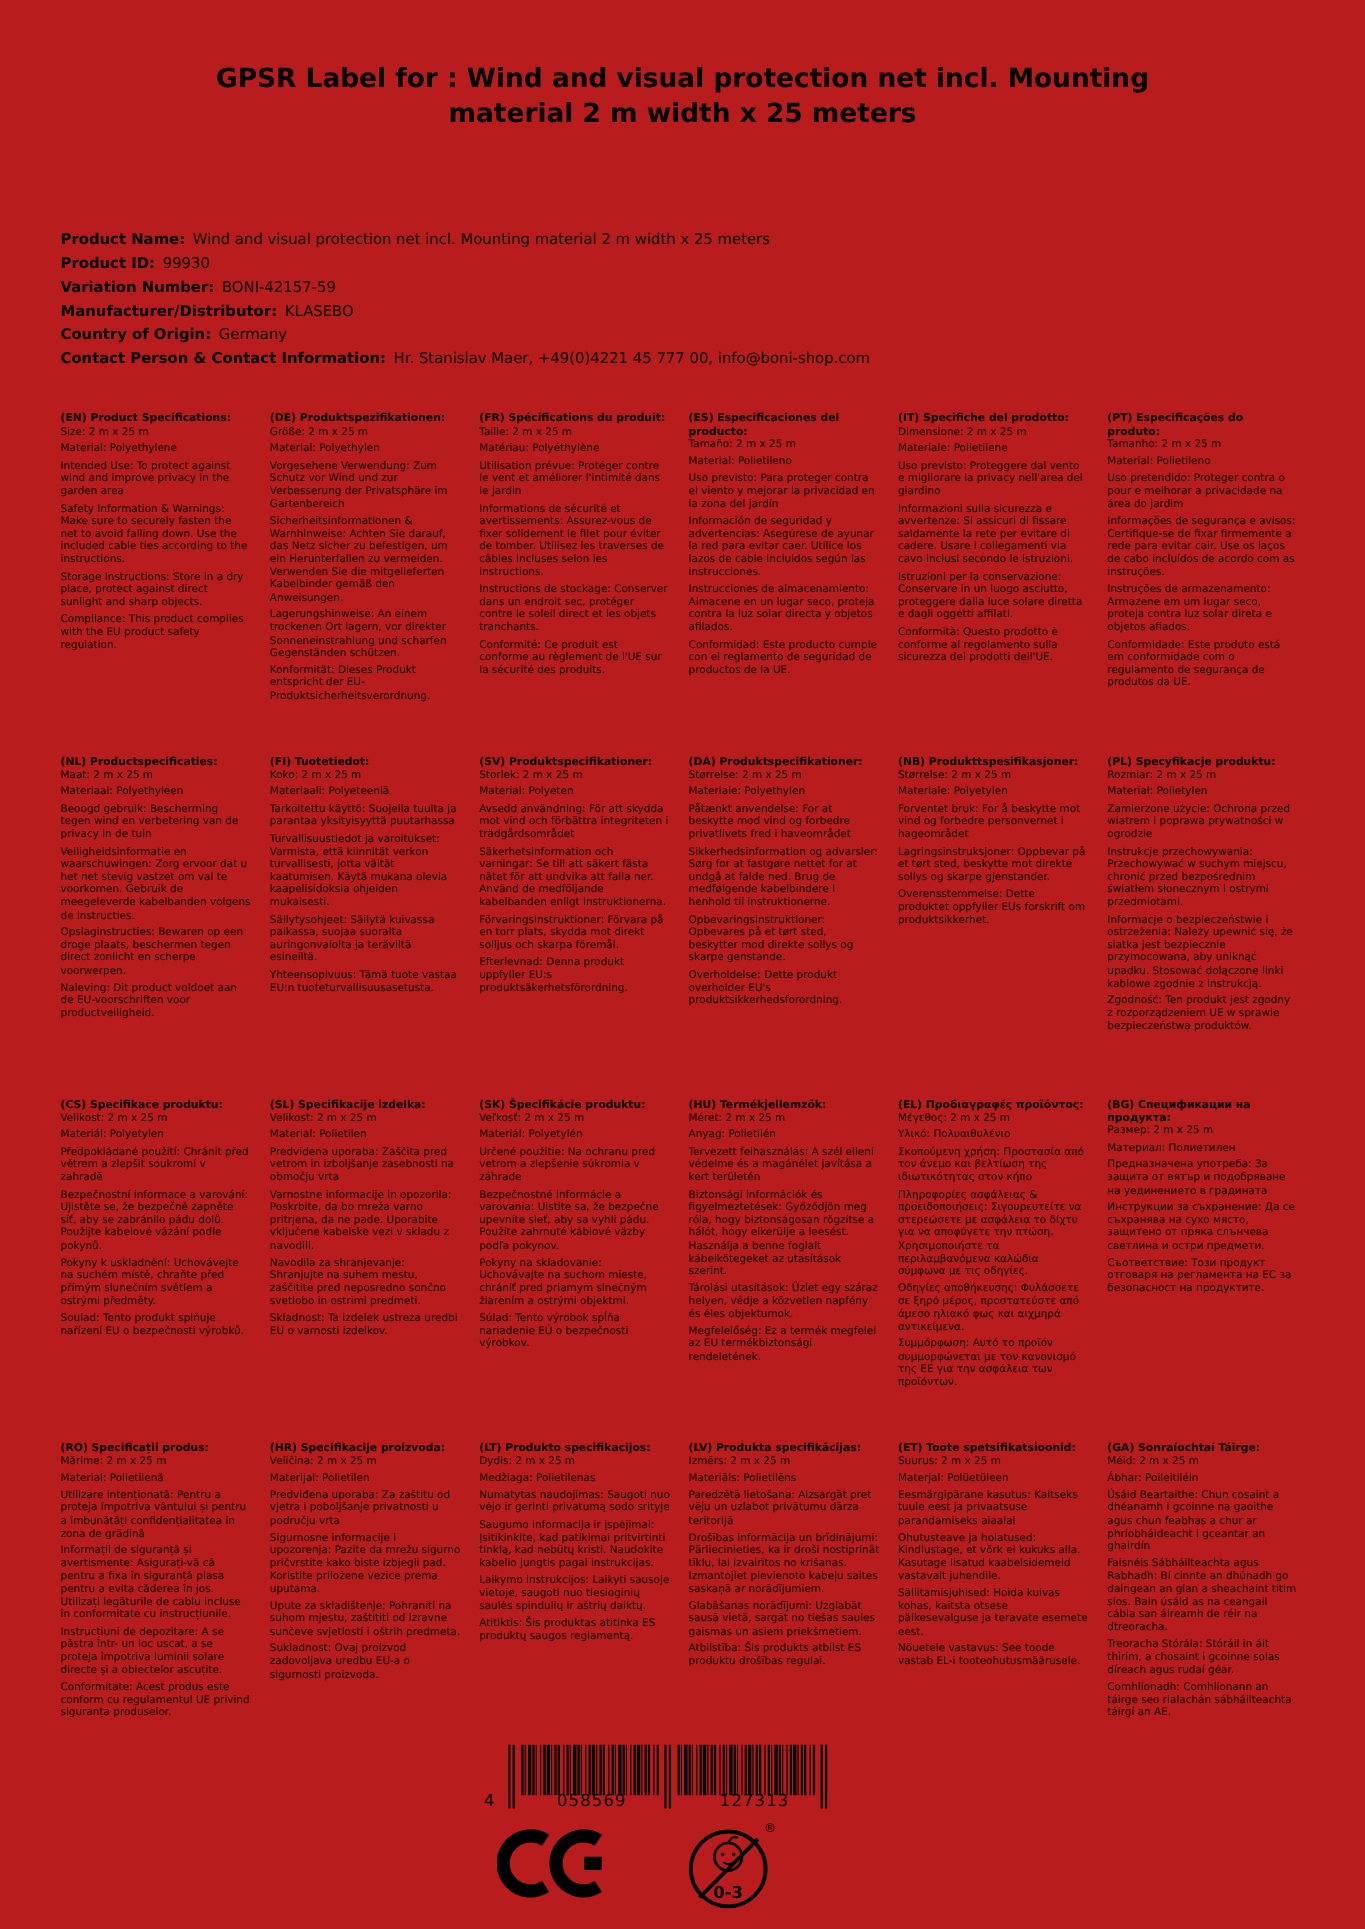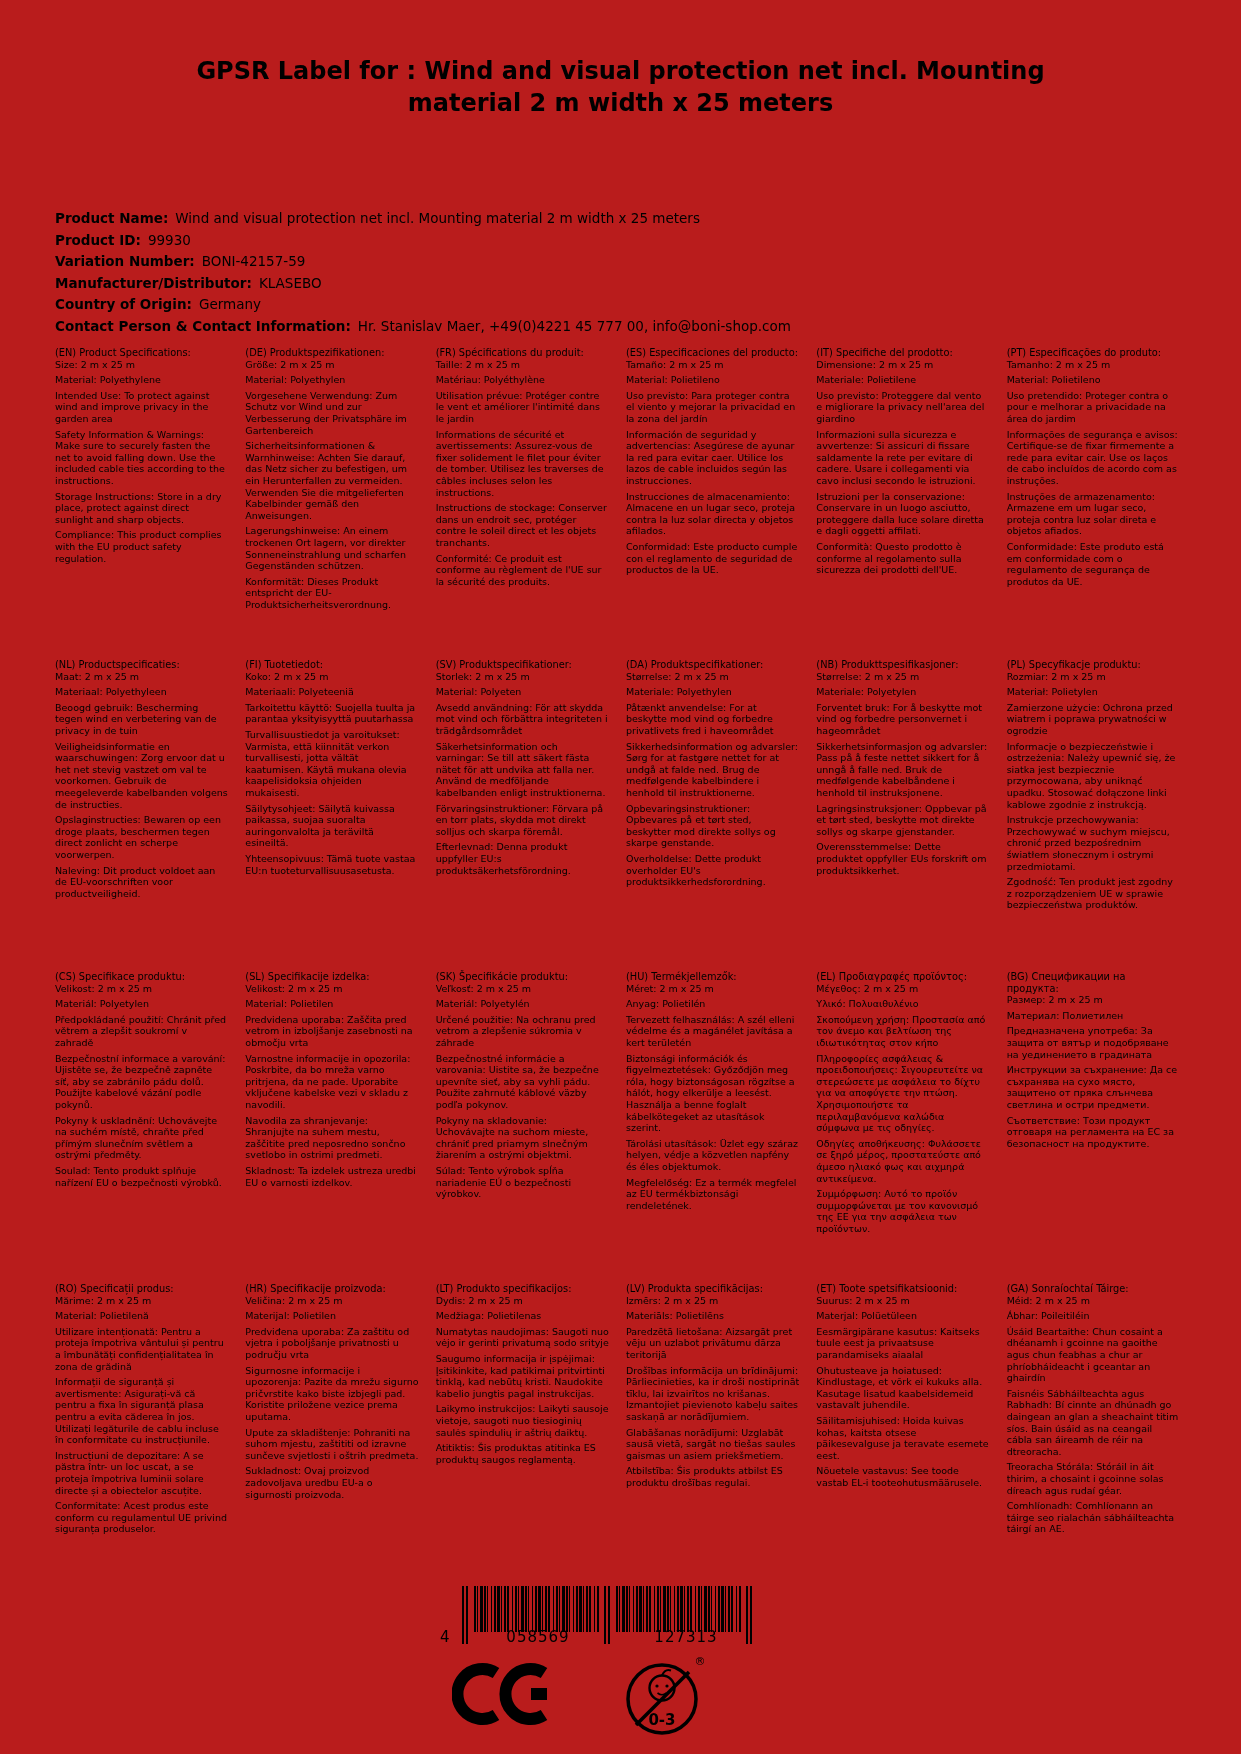--- a/index.html
+++ b/index.html
@@ -14,21 +14,21 @@
   }
   .info { position:absolute; top:164px; left:55px; right:55px; font-size:13.5px; line-height:21.5px;margin-top:44px; }
   .info-row { white-space:nowrap; }
   .info-label { font-weight:bold; margin-right:7px; }
   .spec-grid {
     position:absolute; top:336px; left:55px; width:1131px;
     display:grid; grid-template-columns:repeat(6,1fr); column-gap:11px;
     grid-auto-rows:312px;
   }
   .spec-cell { padding:11px 6px 0 0; font-size:9.5px; line-height:11.6px; overflow:visible; }
-  .spec-header { font-weight:normal; font-size:9.8px; }
+  .spec-header { font-weight:bold; font-size:9.8px;margin-top:28px; }
   .spec-cell p { margin:4px 0 0 0; }
   .spec-cell p.first { margin-top:0; }
   .barcode { position:absolute; top:1586px; left:440px; width:310px; height:64px; }
   .barcode svg { position:absolute; top:0; left:22px; }
   .barcode-digits { position:absolute; top:42px; left:0; width:100%; font-size:15px; letter-spacing:1px; }
   .bd-lead  { position:absolute; left:0;   top:0; }
   .bd-left  { position:absolute; left:34px;  width:128px; text-align:center; top:0; }
   .bd-right { position:absolute; left:182px; width:128px; text-align:center; top:0; }
   .ce-mark { position:absolute; top:1662px; left:452px; }
   .age-warning { position:absolute; top:1652px; left:623px; }
@@ -153,31 +153,30 @@
         <p class="spec-par">Påtænkt anvendelse: For at beskytte mod vind og forbedre privatlivets fred i haveområdet</p>
         <p class="spec-par">Sikkerhedsinformation og advarsler: Sørg for at fastgøre nettet for at undgå at falde ned. Brug de medfølgende kabelbindere i henhold til instruktionerne.</p>
         <p class="spec-par">Opbevaringsinstruktioner: Opbevares på et tørt sted, beskytter mod direkte sollys og skarpe genstande.</p>
         <p class="spec-par">Overholdelse: Dette produkt overholder EU's produktsikkerhedsforordning.</p>
       </div>
       <div class="spec-cell">
         <div class="spec-header">(NB) Produkttspesifikasjoner:</div>
         <p class="spec-par first">Størrelse: 2 m x 25 m</p>
         <p class="spec-par">Materiale: Polyetylen</p>
         <p class="spec-par">Forventet bruk: For å beskytte mot vind og forbedre personvernet i hageområdet</p>
-        <p class="spec-par">Sikkerhetsinformasjon og advarsler: Pass på å feste nettet sikkert for å unngå å falle ned. Bruk de medfølgende kabelbåndene i henhold til instruksjonene.</p>
         <p class="spec-par">Lagringsinstruksjoner: Oppbevar på et tørt sted, beskytte mot direkte sollys og skarpe gjenstander.</p>
         <p class="spec-par">Overensstemmelse: Dette produktet oppfyller EUs forskrift om produktsikkerhet.</p>
       </div>
       <div class="spec-cell">
         <div class="spec-header">(PL) Specyfikacje produktu:</div>
         <p class="spec-par first">Rozmiar: 2 m x 25 m</p>
         <p class="spec-par">Materiał: Polietylen</p>
         <p class="spec-par">Zamierzone użycie: Ochrona przed wiatrem i poprawa prywatności w ogrodzie</p>
+        <p class="spec-par">Instrukcje przechowywania: Przechowywać w suchym miejscu, chronić przed bezpośrednim światłem słonecznym i ostrymi przedmiotami.</p>
         <p class="spec-par">Informacje o bezpieczeństwie i ostrzeżenia: Należy upewnić się, że siatka jest bezpiecznie przymocowana, aby uniknąć upadku. Stosować dołączone linki kablowe zgodnie z instrukcją.</p>
-        <p class="spec-par">Instrukcje przechowywania: Przechowywać w suchym miejscu, chronić przed bezpośrednim światłem słonecznym i ostrymi przedmiotami.</p>
         <p class="spec-par">Zgodność: Ten produkt jest zgodny z rozporządzeniem UE w sprawie bezpieczeństwa produktów.</p>
       </div>
       <div class="spec-cell">
         <div class="spec-header">(CS) Specifikace produktu:</div>
         <p class="spec-par first">Velikost: 2 m x 25 m</p>
         <p class="spec-par">Materiál: Polyetylen</p>
         <p class="spec-par">Předpokládané použití: Chránit před větrem a zlepšit soukromí v zahradě</p>
         <p class="spec-par">Bezpečnostní informace a varování: Ujistěte se, že bezpečně zapněte síť, aby se zabránilo pádu dolů. Použijte kabelové vázání podle pokynů.</p>
         <p class="spec-par">Pokyny k uskladnění: Uchovávejte na suchém místě, chraňte před přímým slunečním světlem a ostrými předměty.</p>
         <p class="spec-par">Soulad: Tento produkt splňuje nařízení EU o bezpečnosti výrobků.</p>

